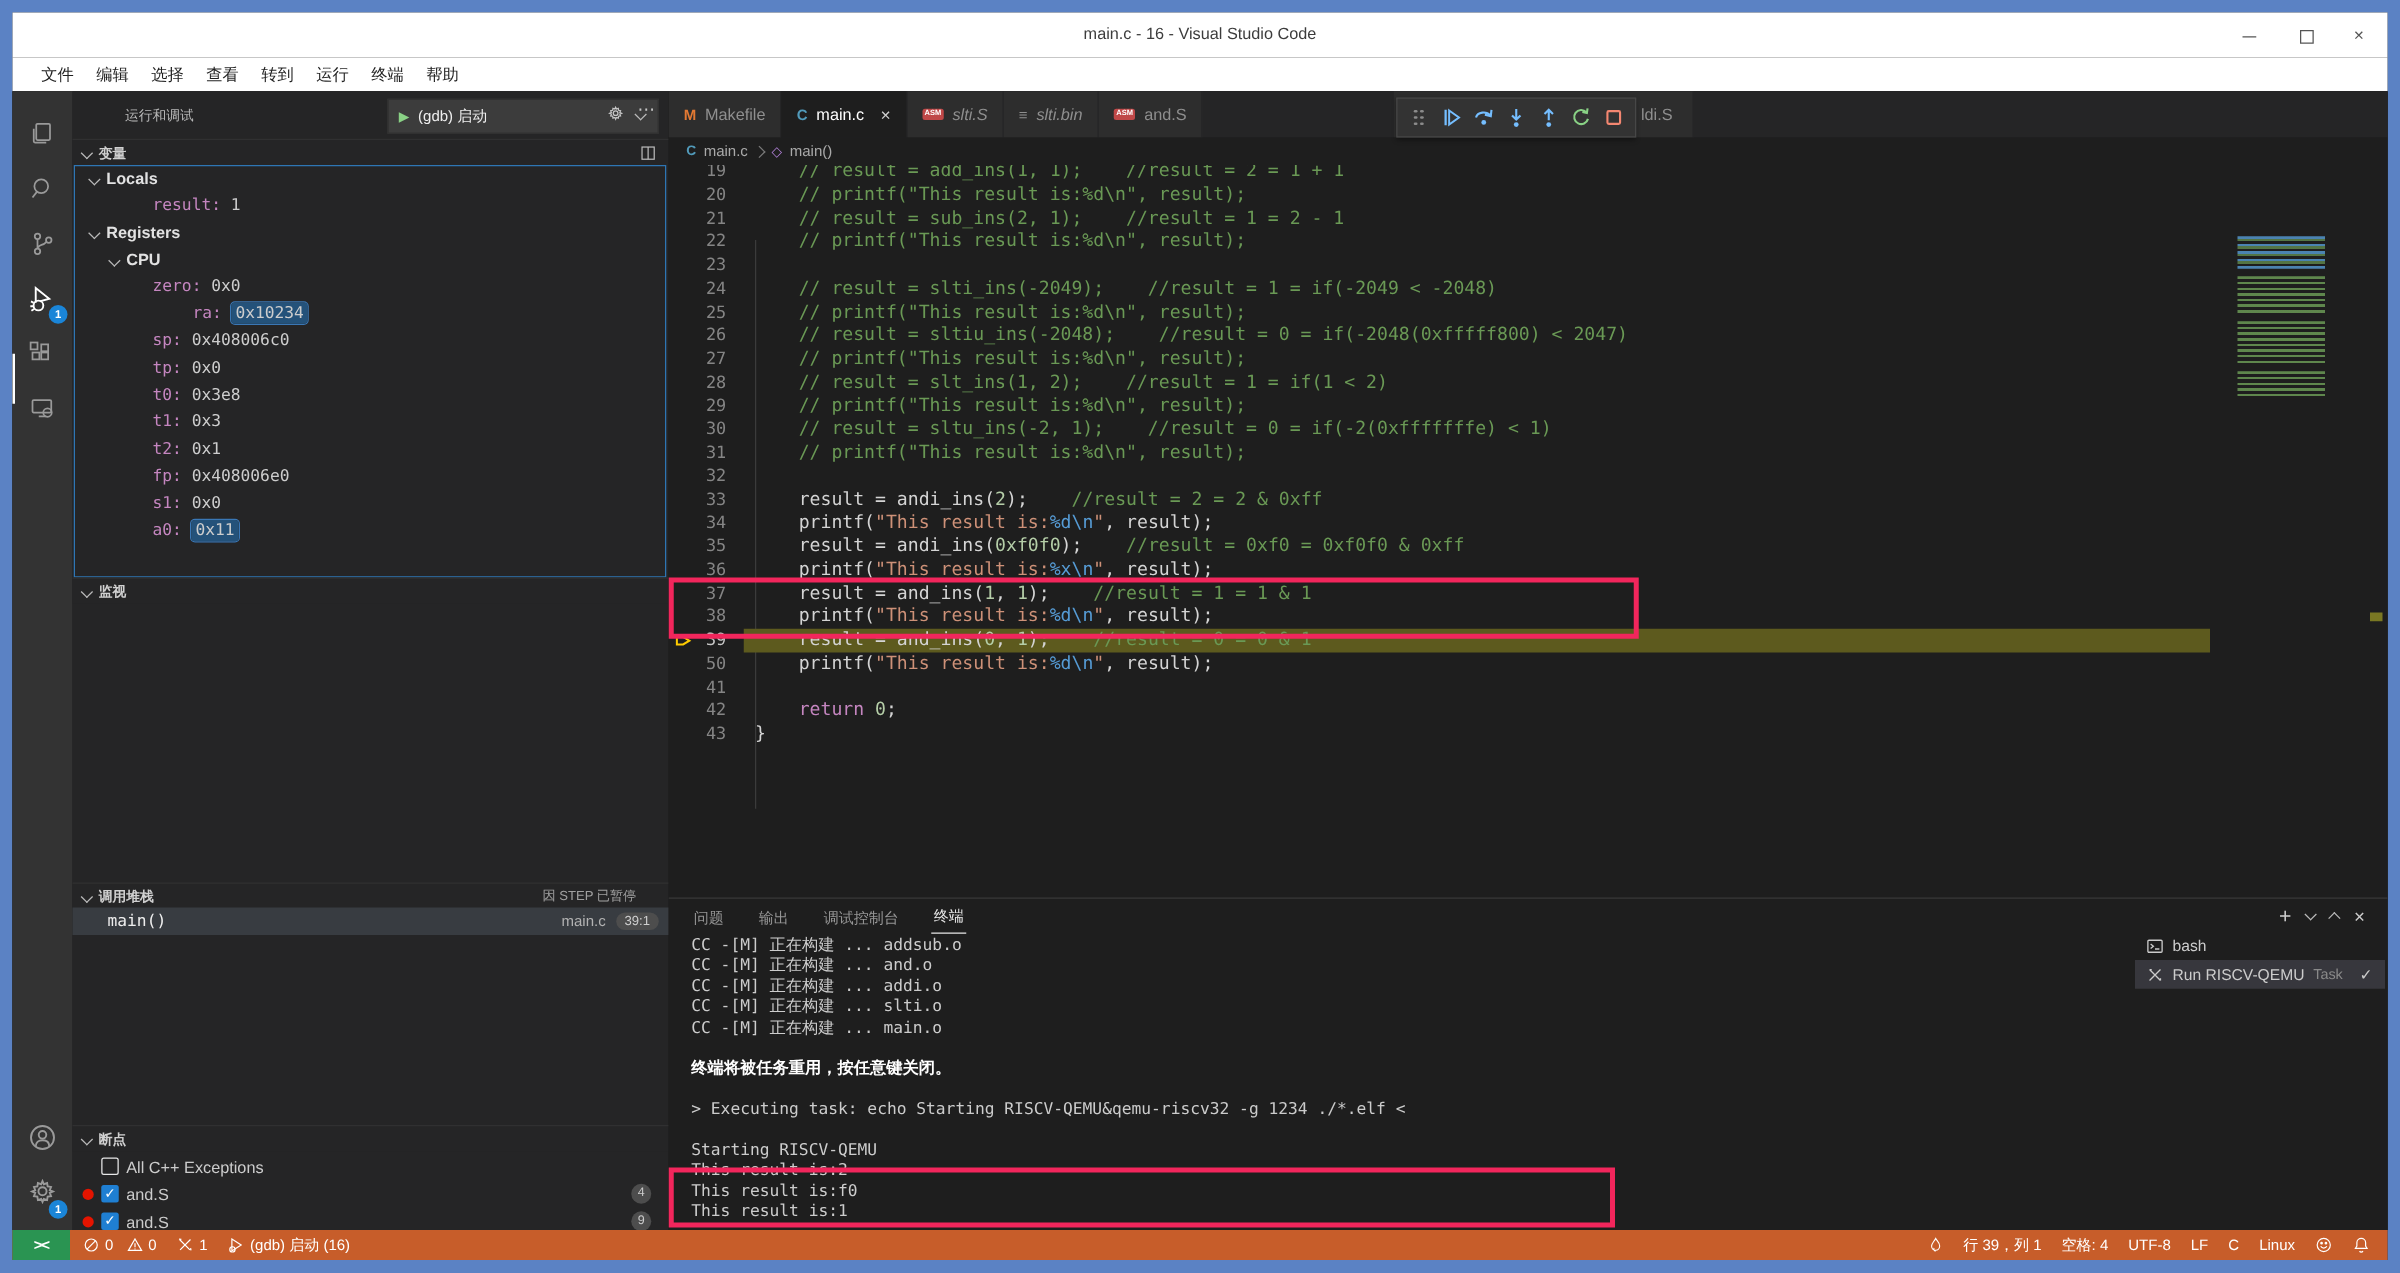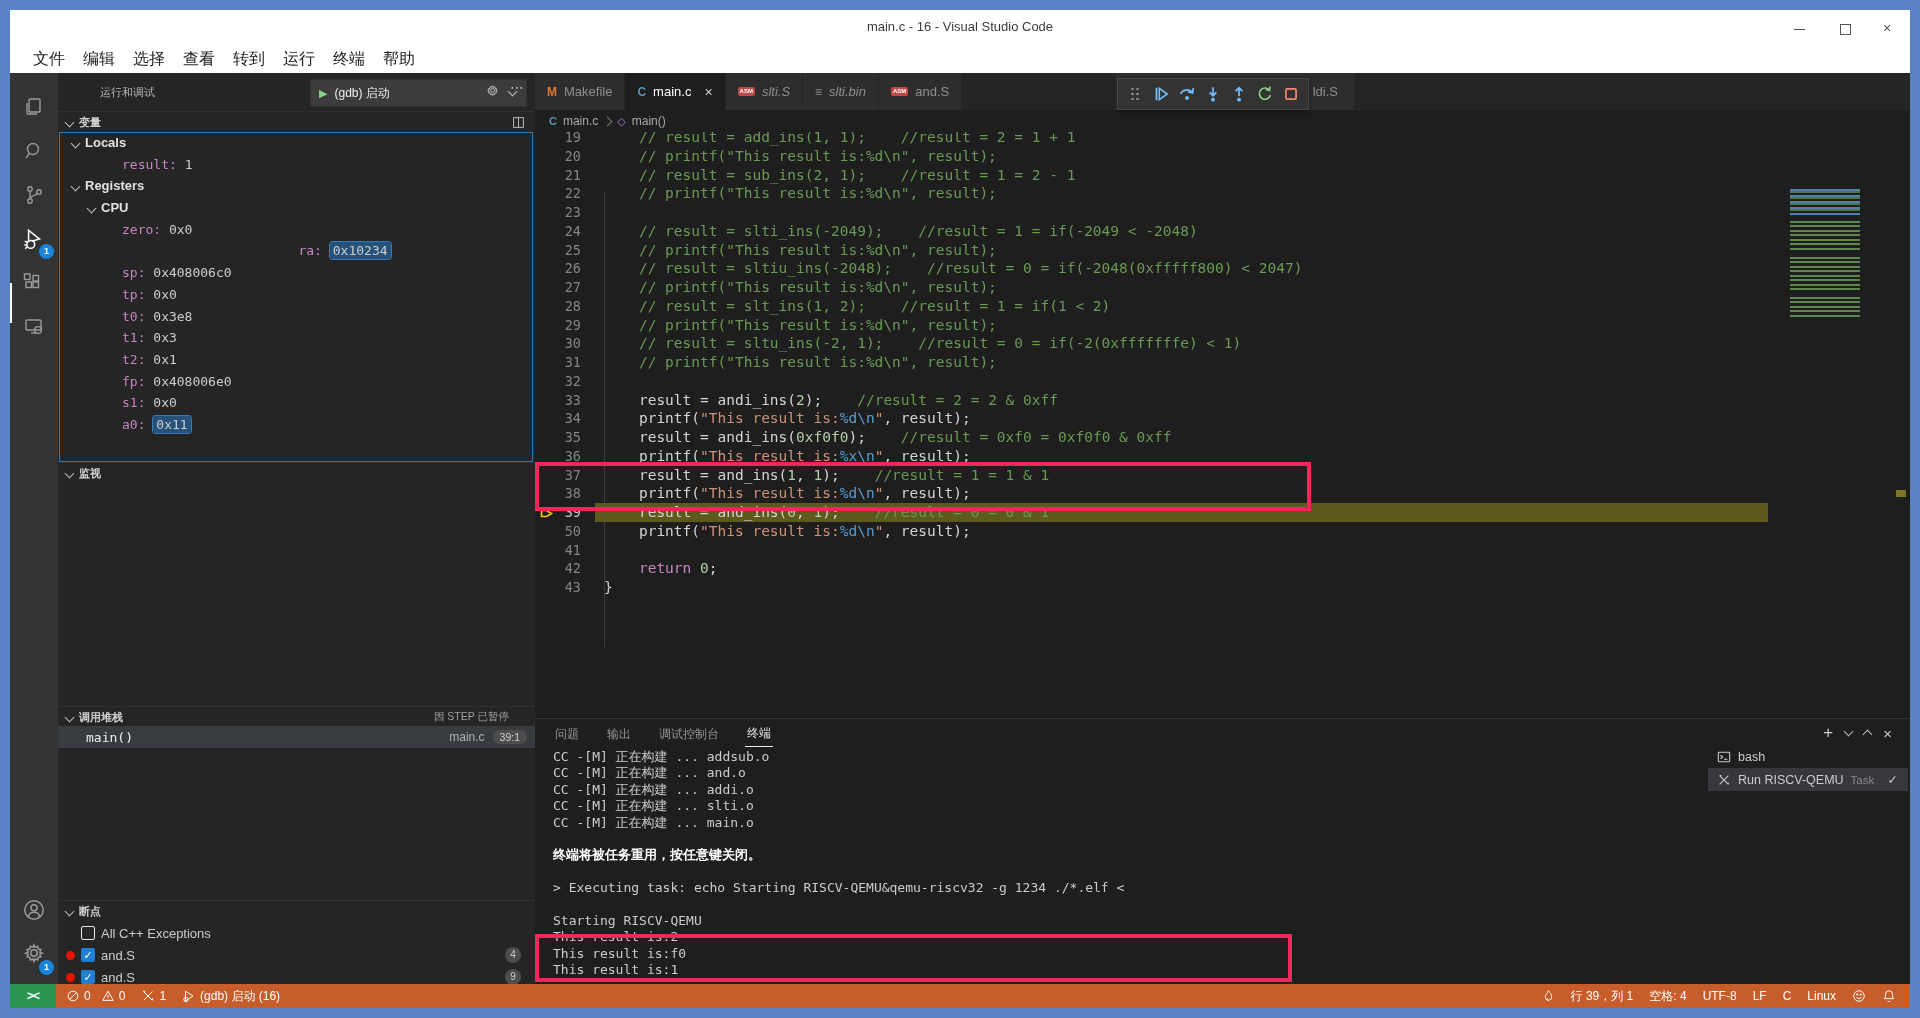--- a/index.html
+++ b/index.html
@@ -7,21 +7,21 @@
   #window{position:absolute;left:10px;top:10px;width:1900px;height:998px;background:#1e1e1e;}
 
   
   #titlebar{position:absolute;left:0;top:0;right:0;height:36px;background:#ffffff;}
   #title-text{position:absolute;left:0;right:0;top:9px;text-align:center;font-size:13px;color:#3c3c3c;}
   .win-ctl{position:absolute;top:6px;width:30px;height:24px;text-align:center;color:#555;font-size:14px;line-height:24px;}
   #min-btn{right:96px;} #max-btn{right:50px;} #close-btn{right:8px;}
   .min-glyph{display:inline-block;width:11px;border-top:1.5px solid #555;vertical-align:middle;}
   .max-glyph{display:inline-block;width:9px;height:9px;border:1.3px solid #555;vertical-align:middle;}
   #menubar{position:absolute;left:0;top:36px;right:0;height:27px;background:#ffffff;display:flex;align-items:center;padding-left:14px;}
-  .menu-item{font-size:16px;color:#1f1f1f;padding:3px 9px;}
+  .menu-item{font-size:13px;color:#1f1f1f;padding:3px 9px;}
 
   
   #main{position:absolute;left:0;top:63px;right:0;height:911px;background:#1e1e1e;}
 
   
   #activitybar{position:absolute;left:0;top:0;width:48px;bottom:0;background:#333333;}
   .act-icon{position:absolute;left:0;width:48px;height:44px;display:flex;align-items:center;justify-content:center;}
   .act-icon svg{stroke:#9a9a9a;fill:none;stroke-width:1.4;}
   .act-icon.active svg{stroke:#ffffff;}
   .act-marker{position:absolute;left:0;top:210px;width:2px;height:40px;background:#ffffff;}
@@ -244,21 +244,21 @@
             <rect x="2" y="2" width="12" height="12"></rect>
             <path d="M8 2 V14"></path>
           </svg>
       </div>
       <div id="vars-list" style="position:absolute;left:0;right:0;top:59px">
           <div class="var-row" style="padding-left: 14px;"><span class="chev" style="margin-right:6px"></span><span class="scope-label">Locals</span></div>
           <div class="var-row" style="padding-left: 64px;"><span class="var-name">result: </span><span class="var-val">1</span></div>
           <div class="var-row" style="padding-left: 14px;"><span class="chev" style="margin-right:6px"></span><span class="scope-label">Registers</span></div>
           <div class="var-row" style="padding-left: 30px;"><span class="chev" style="margin-right:6px"></span><span class="scope-label">CPU</span></div>
           <div class="var-row" style="padding-left: 64px;"><span class="var-name">zero: </span><span class="var-val">0x0</span></div>
-          <div class="var-row" style="padding-left: 96px; text-align: center;"><span class="var-name">ra: </span><span class="var-val hl">0x10234</span></div>
+          <div class="var-row" style="padding-left: 96px;"><span class="var-name">ra: </span><span class="var-val hl">0x10234</span></div>
           <div class="var-row" style="padding-left: 64px;"><span class="var-name">sp: </span><span class="var-val">0x408006c0</span></div>
           <div class="var-row" style="padding-left: 64px;"><span class="var-name">tp: </span><span class="var-val">0x0</span></div>
           <div class="var-row" style="padding-left: 64px;"><span class="var-name">t0: </span><span class="var-val">0x3e8</span></div>
           <div class="var-row" style="padding-left: 64px;"><span class="var-name">t1: </span><span class="var-val">0x3</span></div>
           <div class="var-row" style="padding-left: 64px;"><span class="var-name">t2: </span><span class="var-val">0x1</span></div>
           <div class="var-row" style="padding-left: 64px;"><span class="var-name">fp: </span><span class="var-val">0x408006e0</span></div>
           <div class="var-row" style="padding-left: 64px;"><span class="var-name">s1: </span><span class="var-val">0x0</span></div>
           <div class="var-row" style="padding-left: 64px;"><span class="var-name">a0: </span><span class="var-val hl">0x11</span></div>
         </div>
       <div id="vars-focus"></div>

